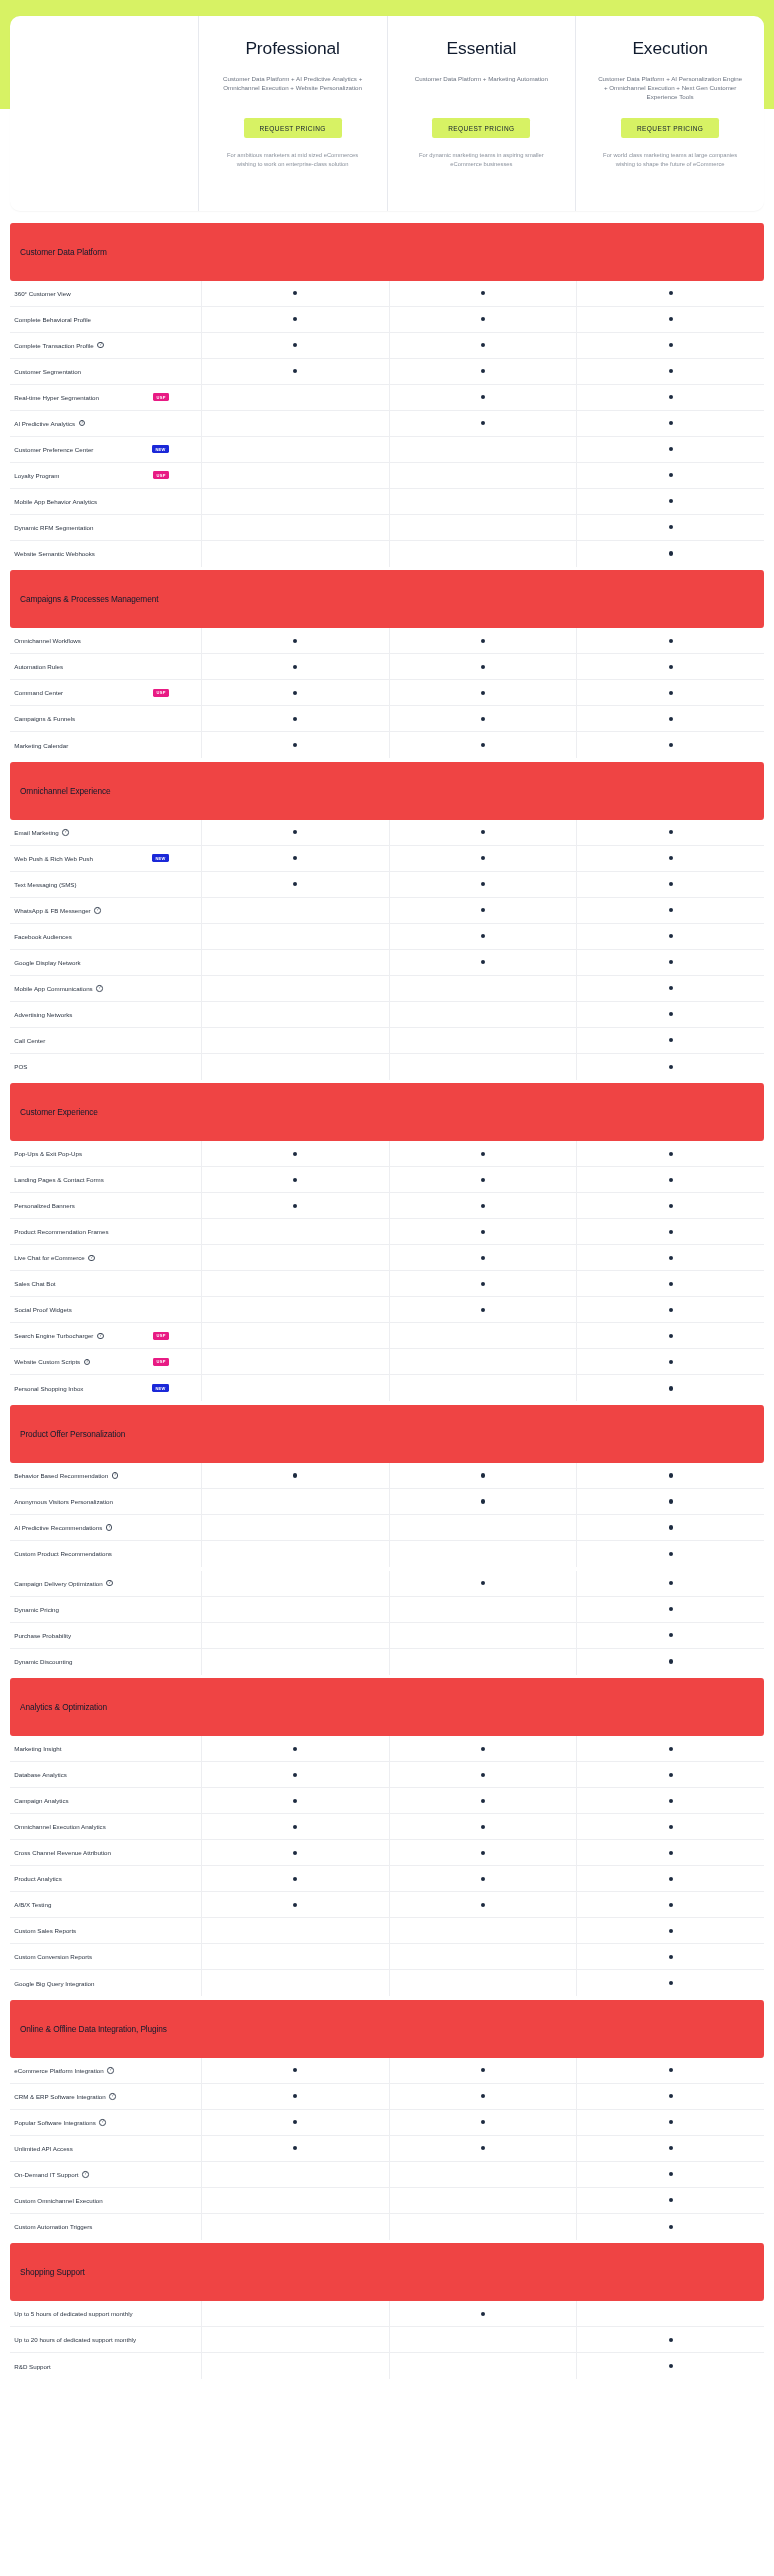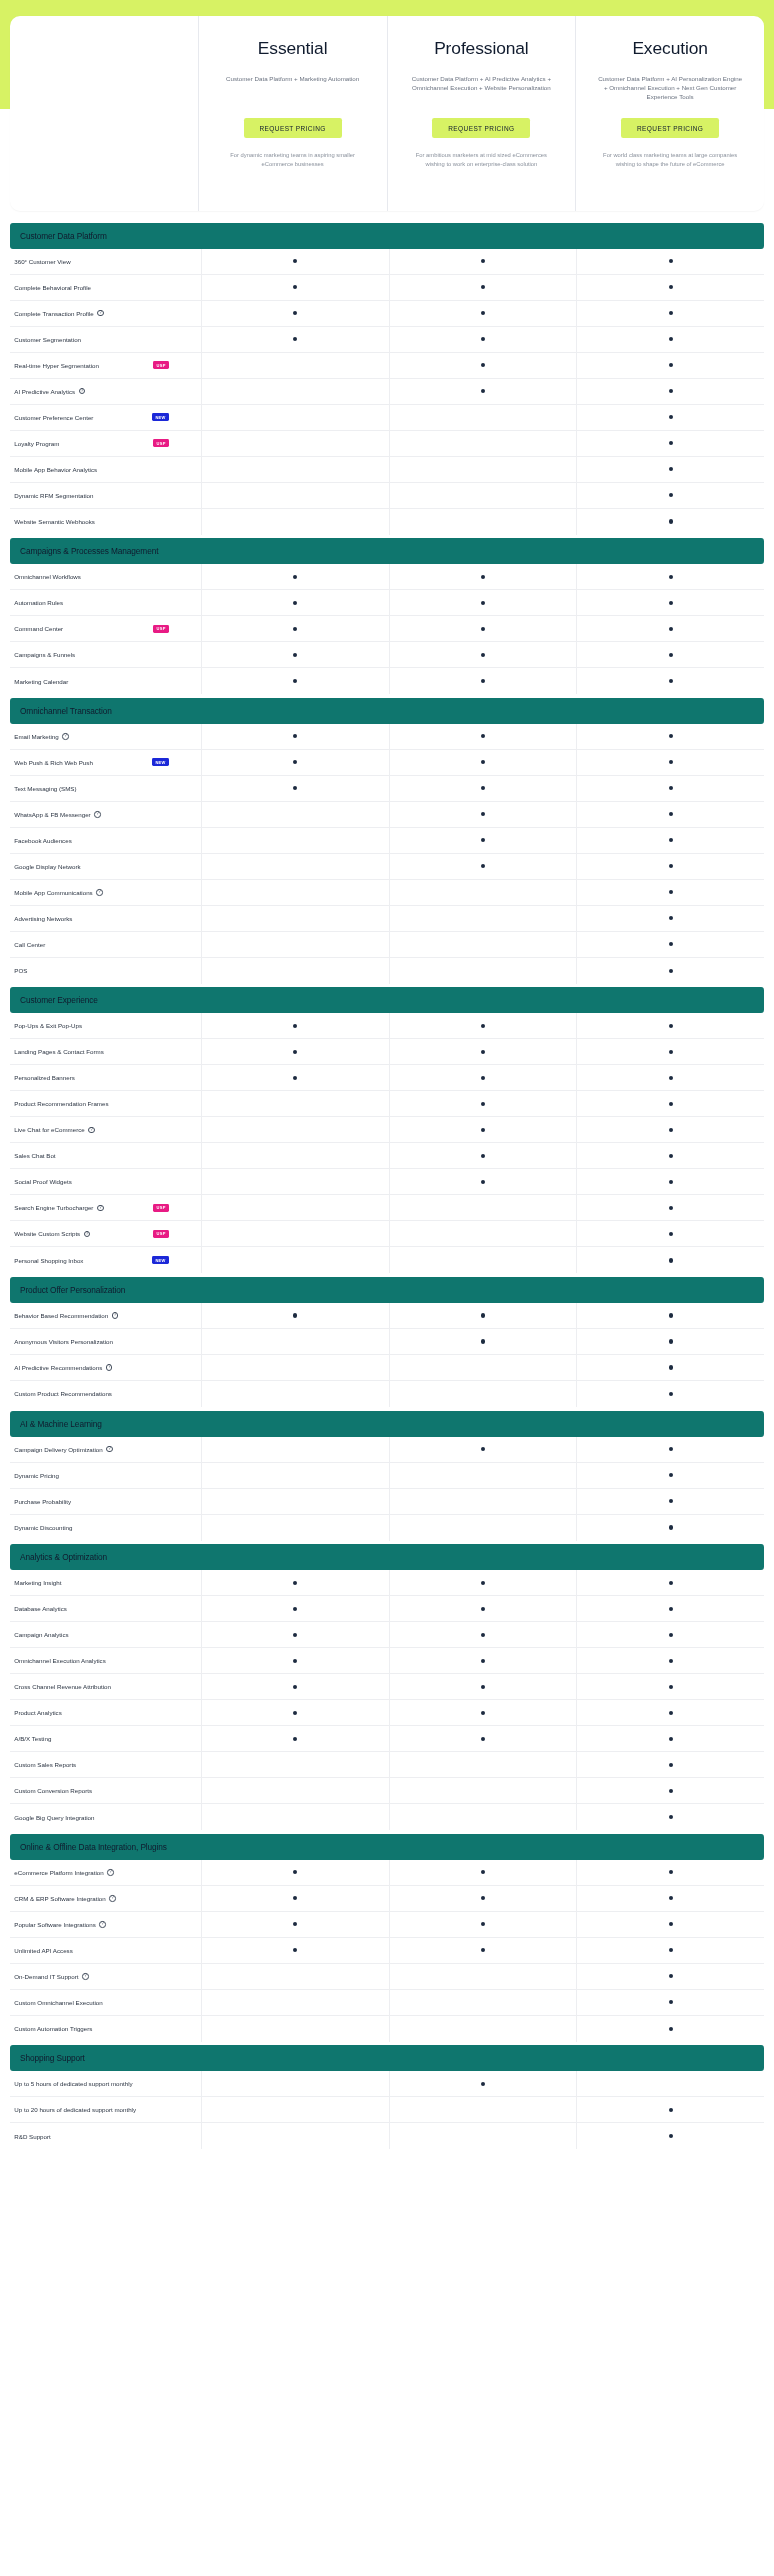--- a/index.html
+++ b/index.html
@@ -79,23 +79,23 @@
     font-size: 5.8px;
     line-height: 1.5;
     color: #8a919c;
     padding: 0 13px;
   }
 
   
   .table-wrap { margin-top: 11.6px; }
 
   .section-head {
-    background: #0f766e;
+    background: #ef4444;
     border-radius: 2.9px;
-    padding: 8px 10px;
+    padding: 24px 10px;
     font-size: 8.3px;
     color: #101b2e;
     letter-spacing: -0.1px;
   }
 
   .rows {
     background: #ffffff;
     border-radius: 2.9px;
     margin-bottom: 3.6px;
   }
@@ -170,30 +170,30 @@
 </head>
 <body>
 
 <div class="hero-band"></div>
 
 <div class="page">
 
   <div class="plans">
     <div class="plan-col first"></div>
     <div class="plan-col">
+      <div class="plan-name">Professional</div>
+      <div class="plan-desc">Customer Data Platform + AI Predictive Analytics + Omnichannel Execution + Website Personalization</div>
+      <button class="plan-cta">REQUEST PRICING</button>
+      <div class="plan-note">For ambitious marketers at mid sized eCommerces wishing to work on enterprise-class solution</div>
+    </div>
+    <div class="plan-col">
       <div class="plan-name">Essential</div>
       <div class="plan-desc">Customer Data Platform + Marketing Automation</div>
       <button class="plan-cta">REQUEST PRICING</button>
       <div class="plan-note">For dynamic marketing teams in aspiring smaller eCommerce businesses</div>
-    </div>
-    <div class="plan-col">
-      <div class="plan-name">Professional</div>
-      <div class="plan-desc">Customer Data Platform + AI Predictive Analytics + Omnichannel Execution + Website Personalization</div>
-      <button class="plan-cta">REQUEST PRICING</button>
-      <div class="plan-note">For ambitious marketers at mid sized eCommerces wishing to work on enterprise-class solution</div>
     </div>
     <div class="plan-col">
       <div class="plan-name">Execution</div>
       <div class="plan-desc">Customer Data Platform + AI Personalization Engine + Omnichannel Execution + Next Gen Customer Experience Tools</div>
       <button class="plan-cta">REQUEST PRICING</button>
       <div class="plan-note">For world class marketing teams at large companies wishing to shape the future of eCommerce</div>
     </div>
   </div>
 
   <div class="table-wrap" id="table-wrap">
@@ -426,21 +426,21 @@
             <span class="dot"></span>
           </div>
           <div class="cell-mark">
             <span class="dot"></span>
           </div>
           <div class="cell-mark">
             <span class="dot"></span>
           </div>
         </div>
       </div>
-      <div class="section-head">Omnichannel Transaction</div>
+      <div class="section-head">Omnichannel Experience</div>
       <div class="rows">
         <div class="row">
           <div class="cell-label">
             <span class="label-text">Email Marketing</span>
             <span class="help-icon">?</span>
           </div>
           <div class="cell-mark">
             <span class="dot"></span>
           </div>
           <div class="cell-mark">
@@ -783,21 +783,20 @@
             <span class="dot off"></span>
           </div>
           <div class="cell-mark">
             <span class="dot off"></span>
           </div>
           <div class="cell-mark">
             <span class="dot"></span>
           </div>
         </div>
       </div>
-      <div class="section-head">AI &amp; Machine Learning</div>
       <div class="rows">
         <div class="row">
           <div class="cell-label">
             <span class="label-text">Campaign Delivery Optimization</span>
             <span class="help-icon">?</span>
           </div>
           <div class="cell-mark">
             <span class="dot off"></span>
           </div>
           <div class="cell-mark">

